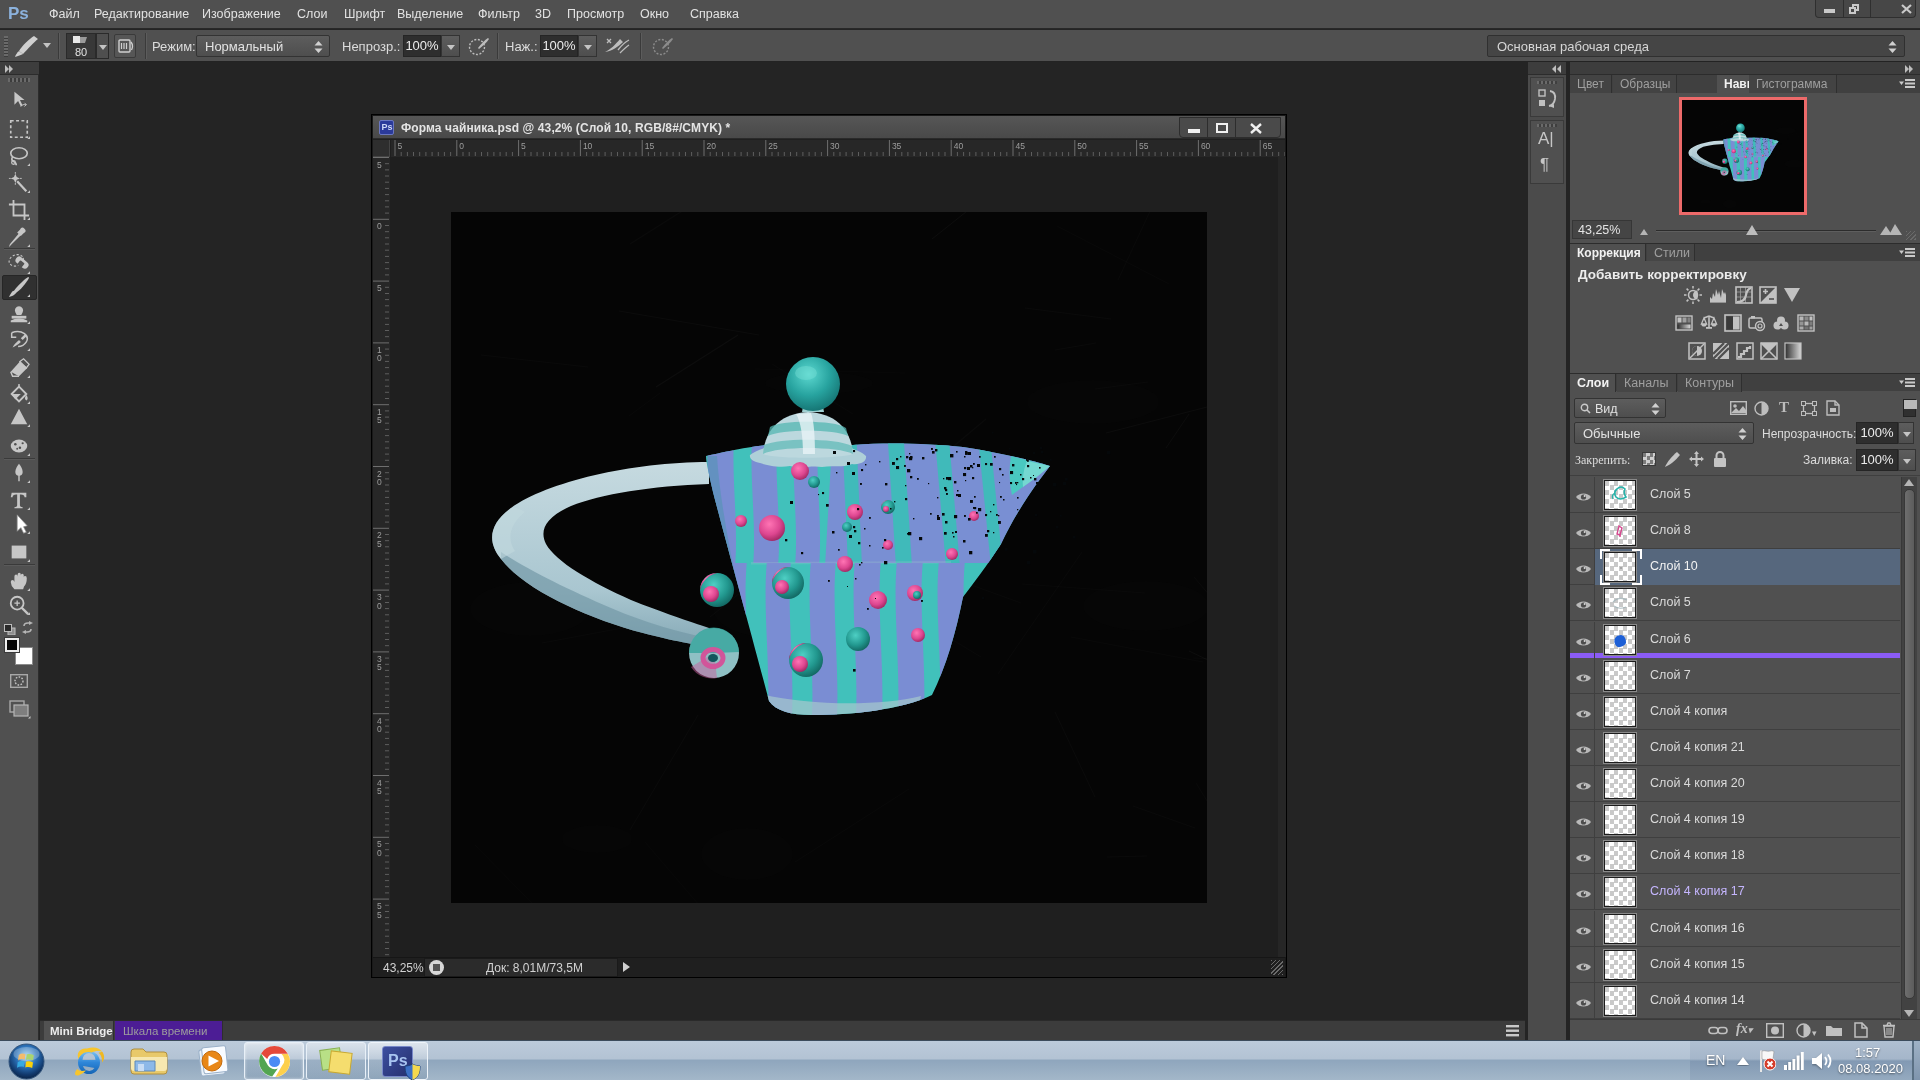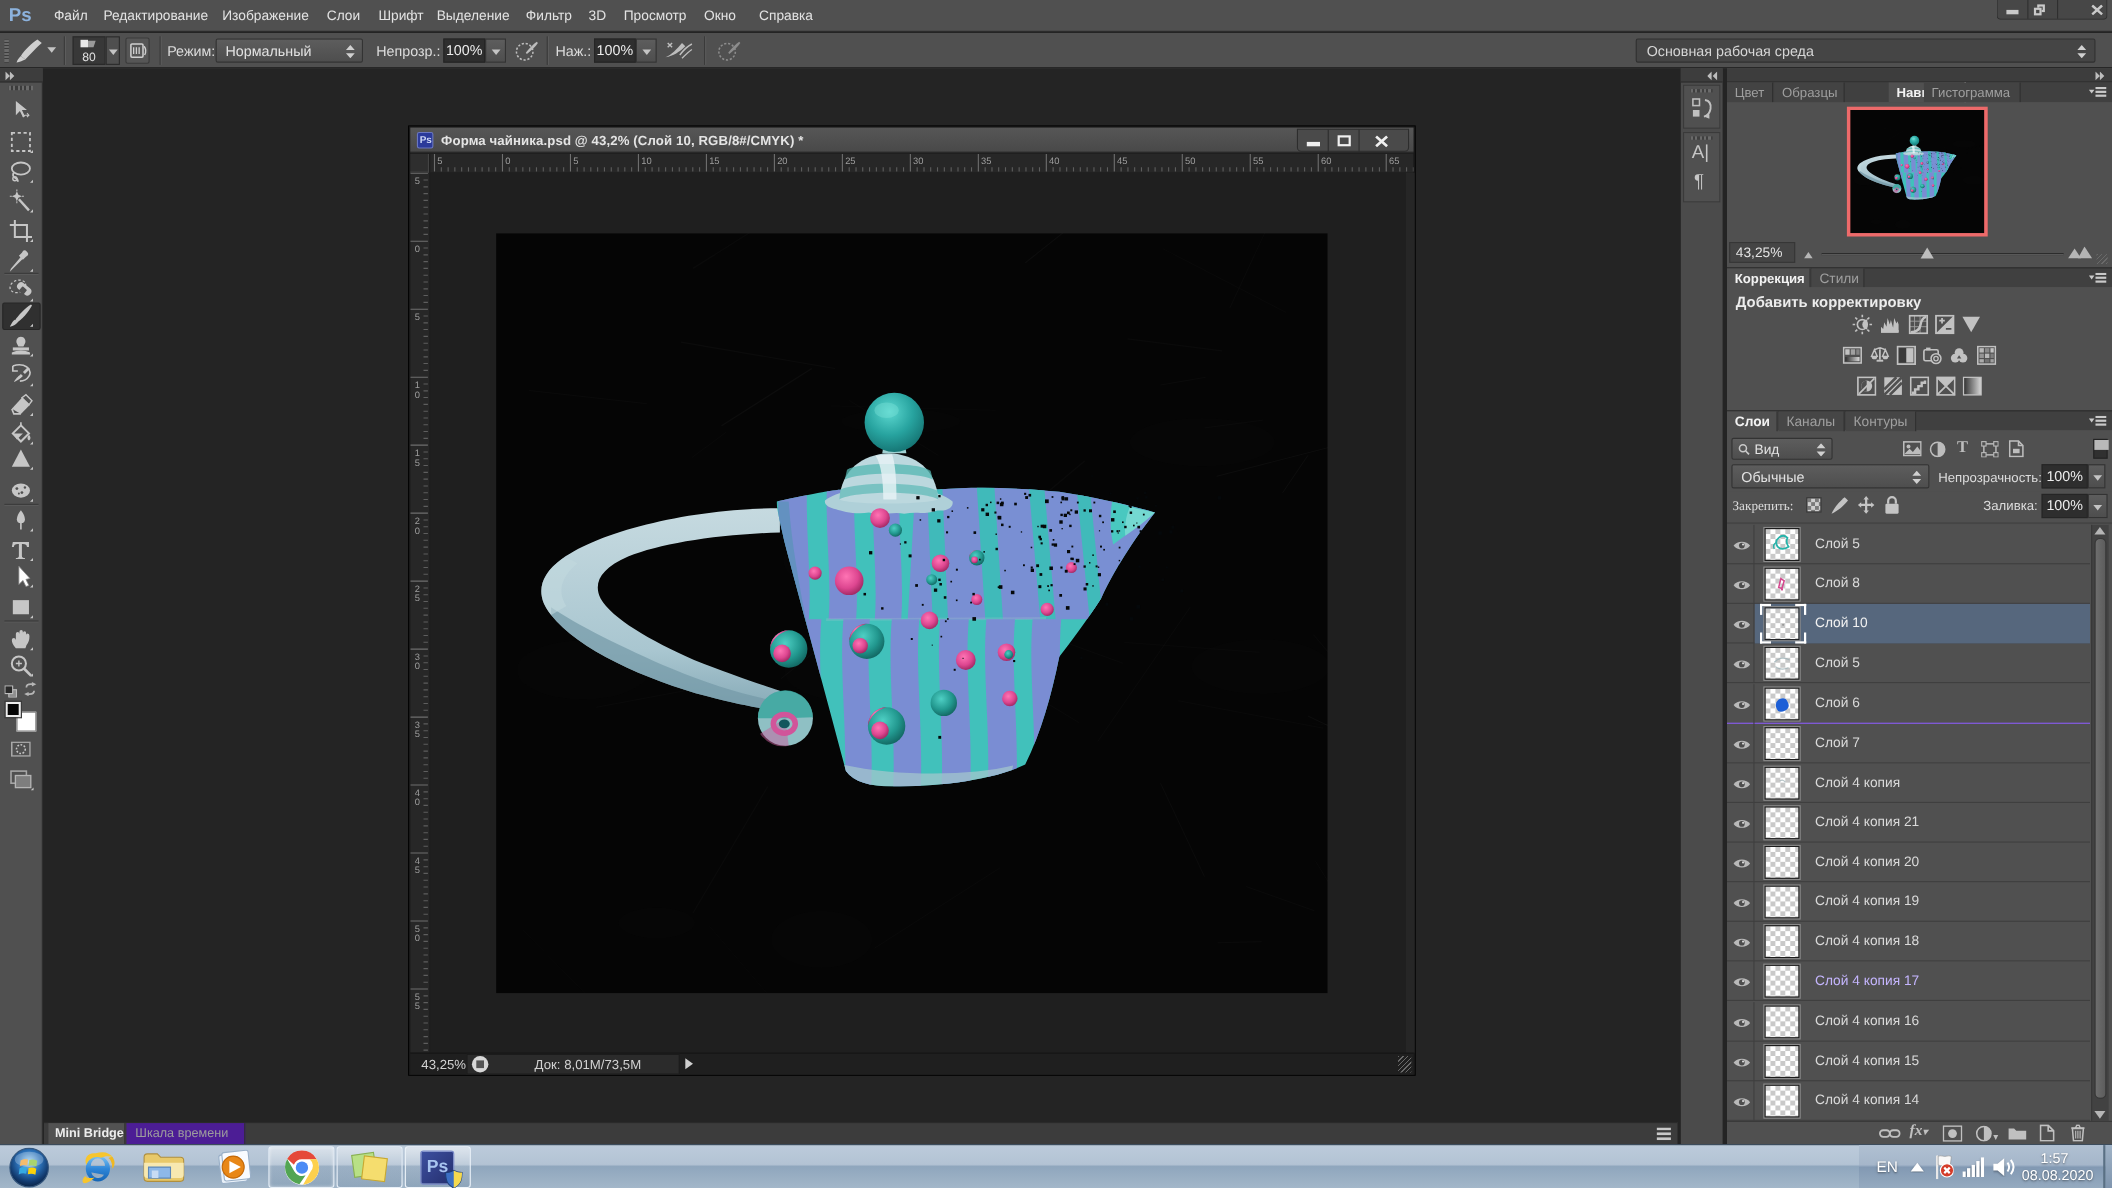--- a/index.html
+++ b/index.html
@@ -1588,21 +1588,21 @@
             <circle cx="8.5" cy="6" r="2.6" fill="#4d4d4d"></circle>
             <circle cx="9.6" cy="5.0" r="1.0" fill="#d6d6d6"></circle>
           </svg></div>
         <div style="position:absolute;left:34px;top:3px;width:32px;height:30px;background:repeating-conic-gradient(#ffffff 0% 25%, #c9c9c9 0% 50%) 0 0/9px 9px;border:1px solid #1c1c1c;outline:1px solid #8a8a8a;">
           <svg width="32" height="30" viewBox="0 0 32 30" style="position:absolute;left:0;top:0">
             <path d="M8,13 q6,-6 14,-2 M9,17 q5,4 12,1" fill="none" stroke="#9fb3b8" stroke-width="1.1" opacity="0.8"></path>
           </svg>
         </div>
         <div style="position:absolute;left:80px;top:10px;font-size:12.5px;color:#dadada;">Слой 5</div>
       </div>
-<div style="position:absolute;left:0;top:144.52px;width:330px;height:36px;border-bottom:1px solid #8b5cf6;text-align:right;">
+<div style="position:absolute;left:0;top:144.52px;width:330px;height:36px;border-bottom:5px solid #8b5cf6;text-align:right;">
         <div style="position:absolute;left:25px;top:0;width:305px;height:36px;background:transparent;"></div>
         <div style="position:absolute;left:0;top:0;width:25px;height:36px;border-right:1px solid #3f3f3f;"></div>
         <div style="position:absolute;left:5px;top:12px;"><svg width="17" height="12" viewBox="0 0 17 12">
             <path d="M1,6 C4,1.2 13,1.2 16,6 C13,10.8 4,10.8 1,6 Z" fill="#b9b9b9"></path>
             <circle cx="8.5" cy="6" r="2.6" fill="#4d4d4d"></circle>
             <circle cx="9.6" cy="5.0" r="1.0" fill="#d6d6d6"></circle>
           </svg></div>
         <div style="position:absolute;left:34px;top:3px;width:32px;height:30px;background:repeating-conic-gradient(#ffffff 0% 25%, #c9c9c9 0% 50%) 0 0/9px 9px;border:1px solid #1c1c1c;outline:1px solid #8a8a8a;">
           <svg width="32" height="30" viewBox="0 0 32 30" style="position:absolute;left:0;top:0">
             <path d="M12,10 q6,-3 8,2 q3,5 -2,8 q-6,3 -8,-2 q-2,-5 2,-8z" fill="#1d5fd6"></path>

